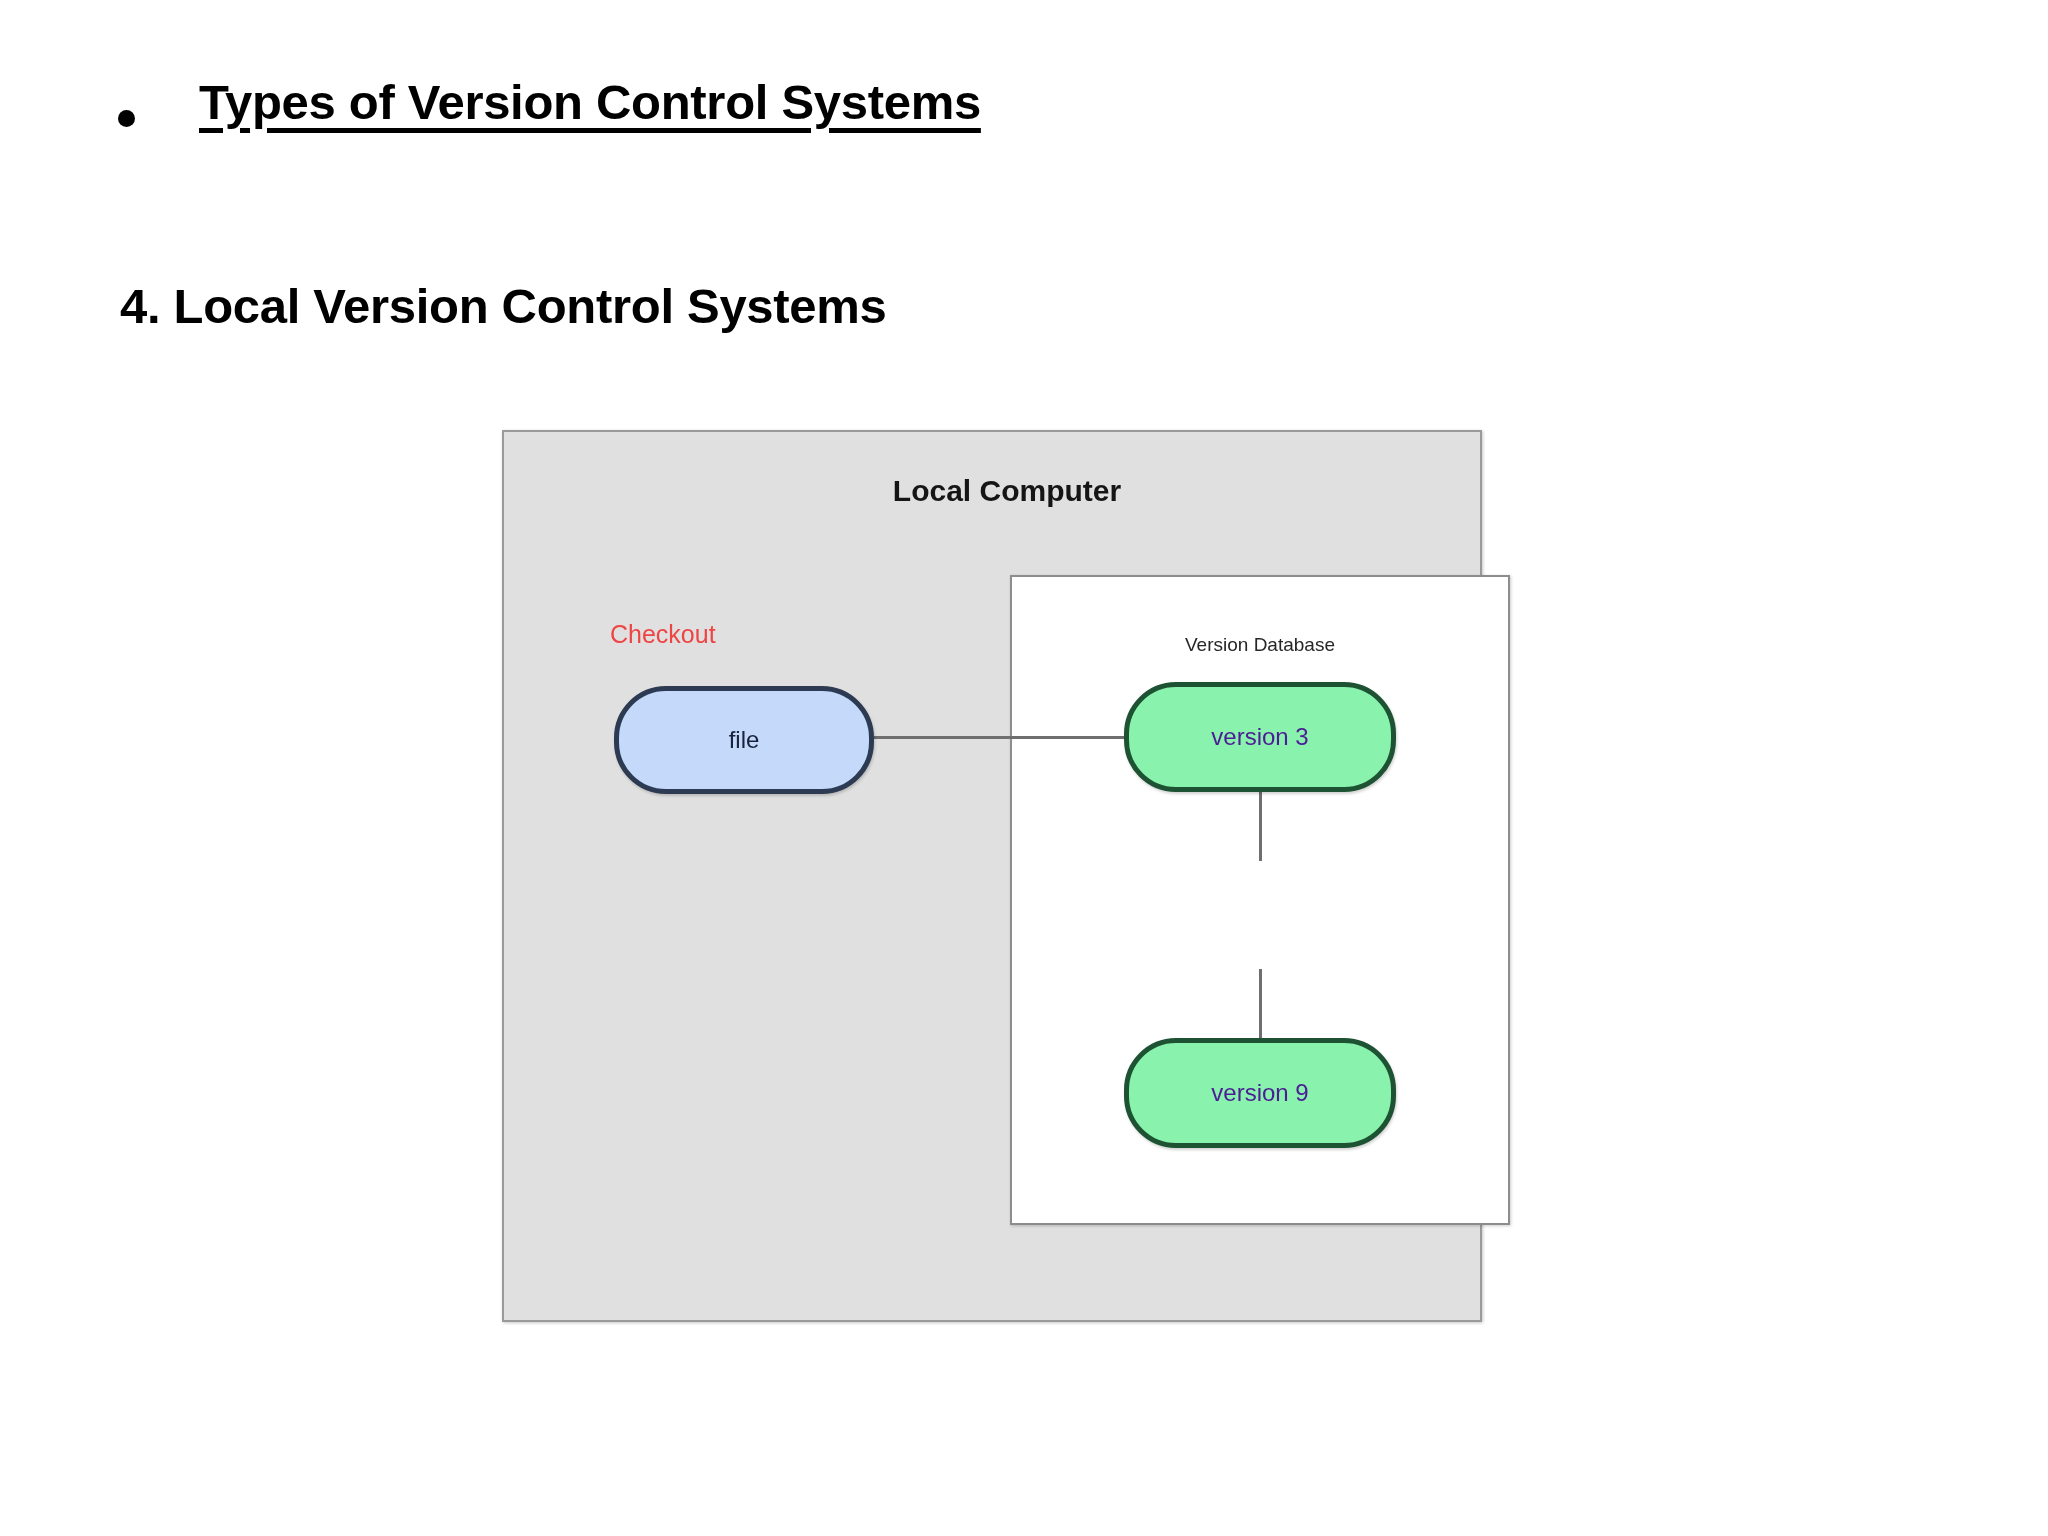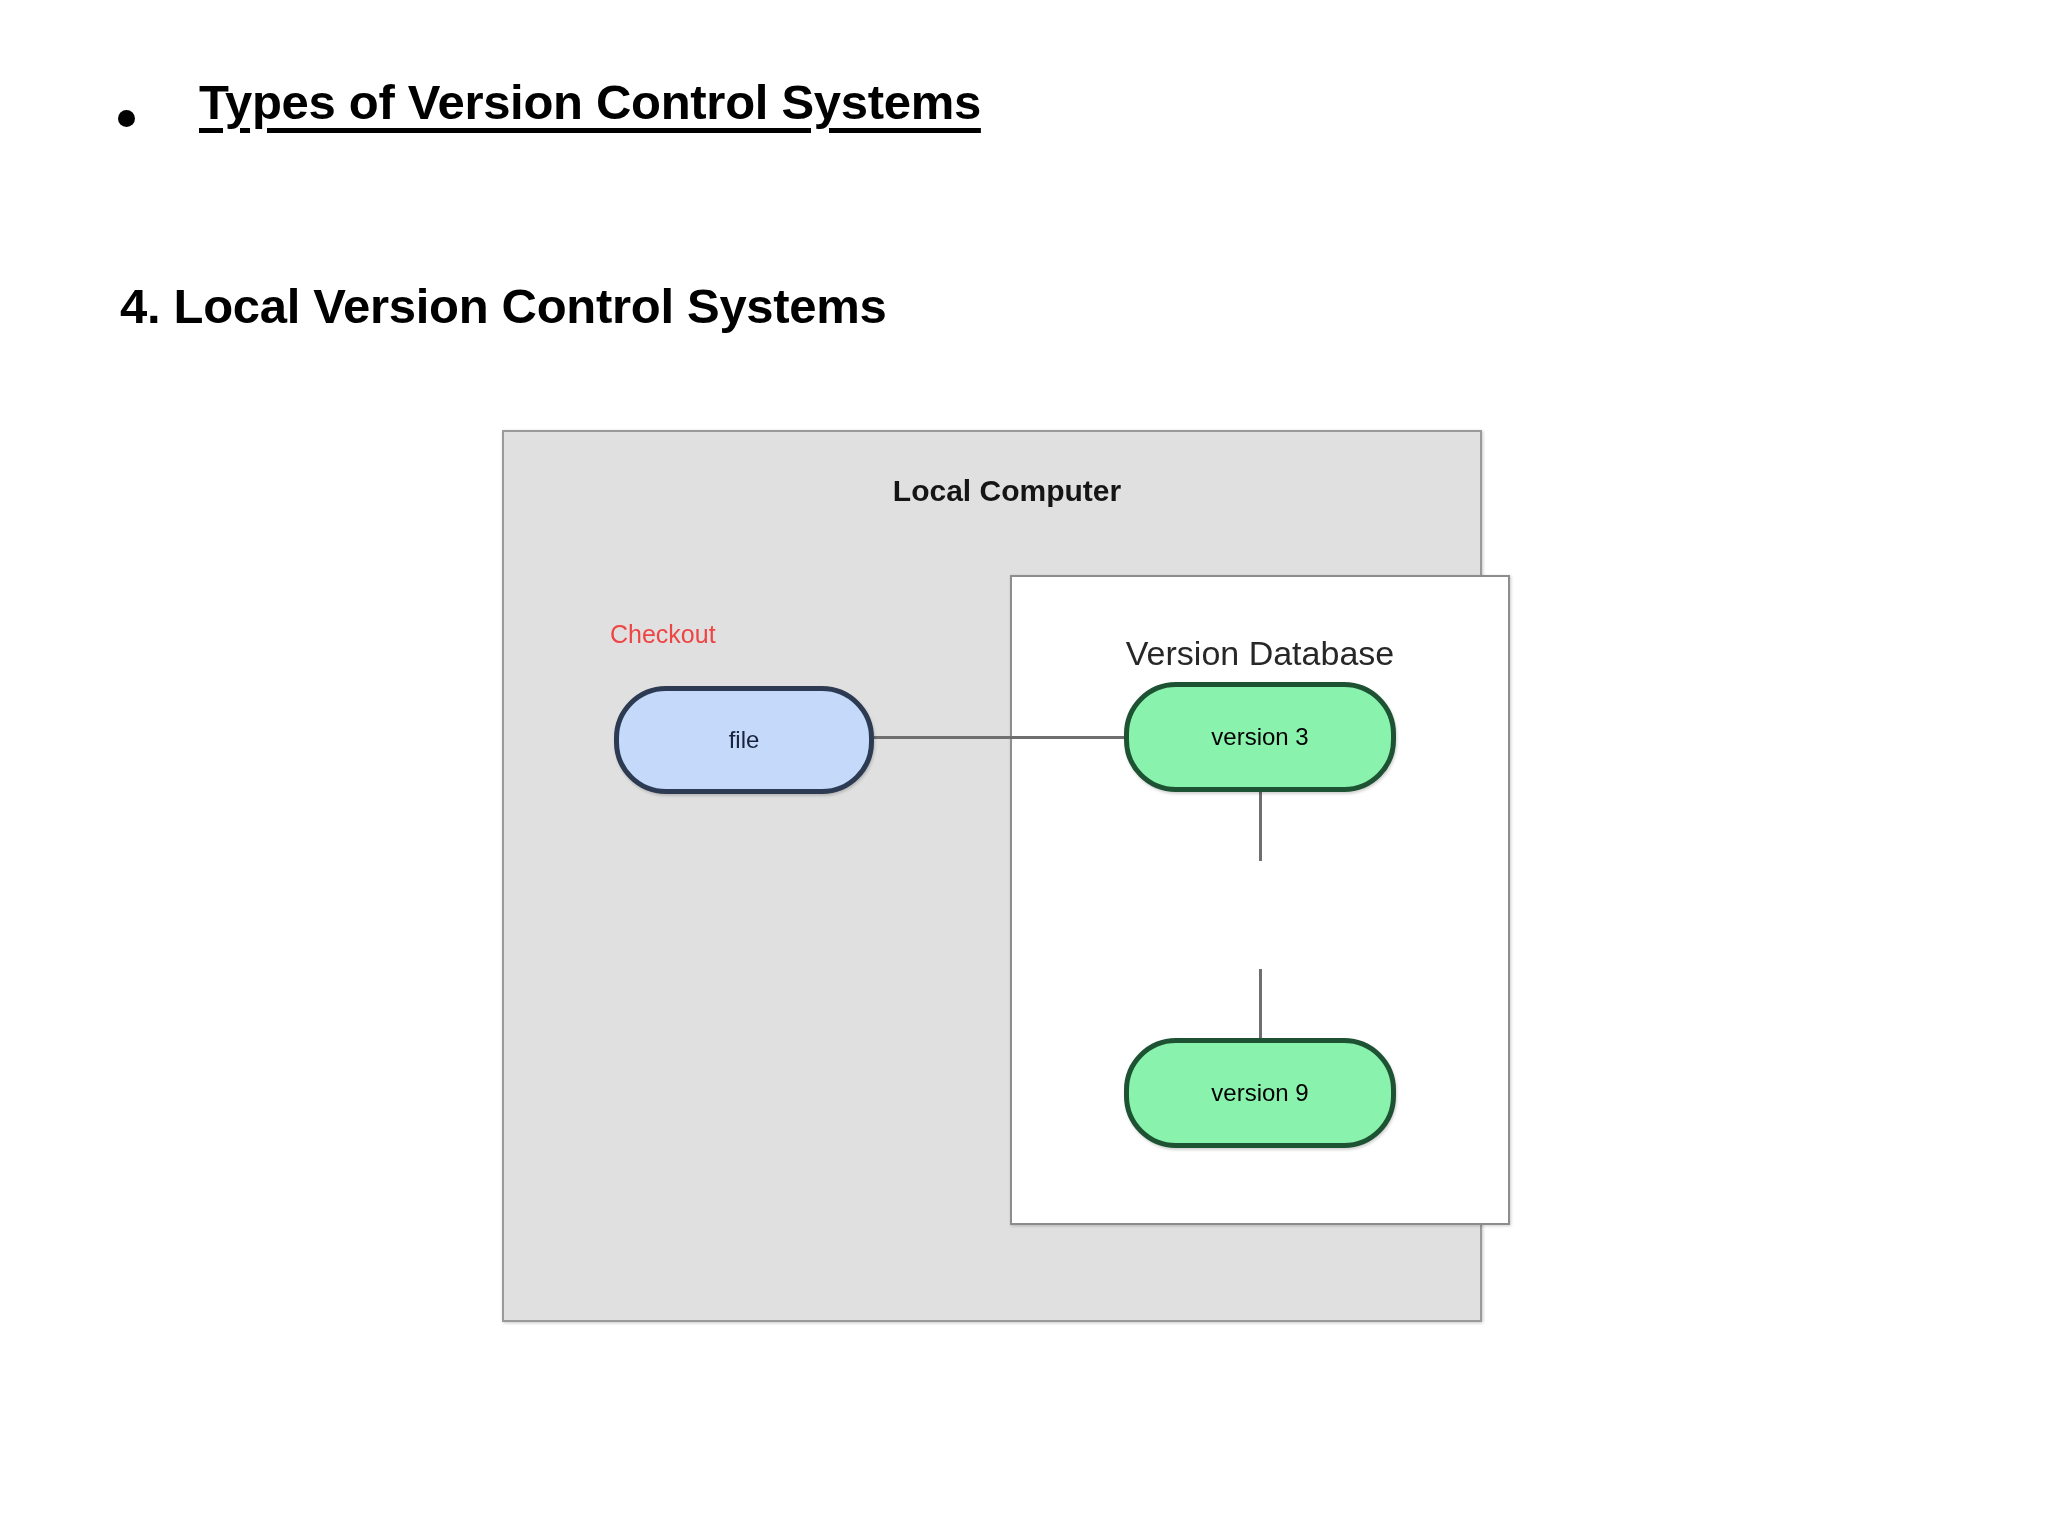--- a/index.html
+++ b/index.html
@@ -95,21 +95,21 @@
     border: 2px solid #8d8d8d;
     box-sizing: border-box;
     box-shadow: 1px 1px 3px rgba(0,0,0,0.2);
   }
   .version-db-title {
     position: absolute;
     left: 0;
     right: 0;
     top: 57px;
     text-align: center;
-    font-size: 34px;
+    font-size: 19px;
     color: #272727;
     font-weight: normal;
   }
 
   .checkout-label {
     position: absolute;
     left: 108px;
     top: 190px;
     width: 268px;
     text-align: left;
@@ -136,21 +136,21 @@
     background: #c5d9fb;
     border: 5px solid #2c3a52;
     color: #16233b;
     box-shadow: 1px 2px 3px rgba(0,0,0,0.18);
   }
   .pill-version {
     width: 272px;
     height: 110px;
     background: #89f2ad;
     border: 5px solid #1d5233;
-    color: #000000;
+    color: #4c1d95;
     left: 622px;
     box-shadow: 1px 2px 3px rgba(0,0,0,0.18);
   }
   .pill-v3 { top: 252px; }
   .pill-v2 { top: 430px; }
   .pill-v1 { top: 608px; }
 
   
   .conn {
     position: absolute;

